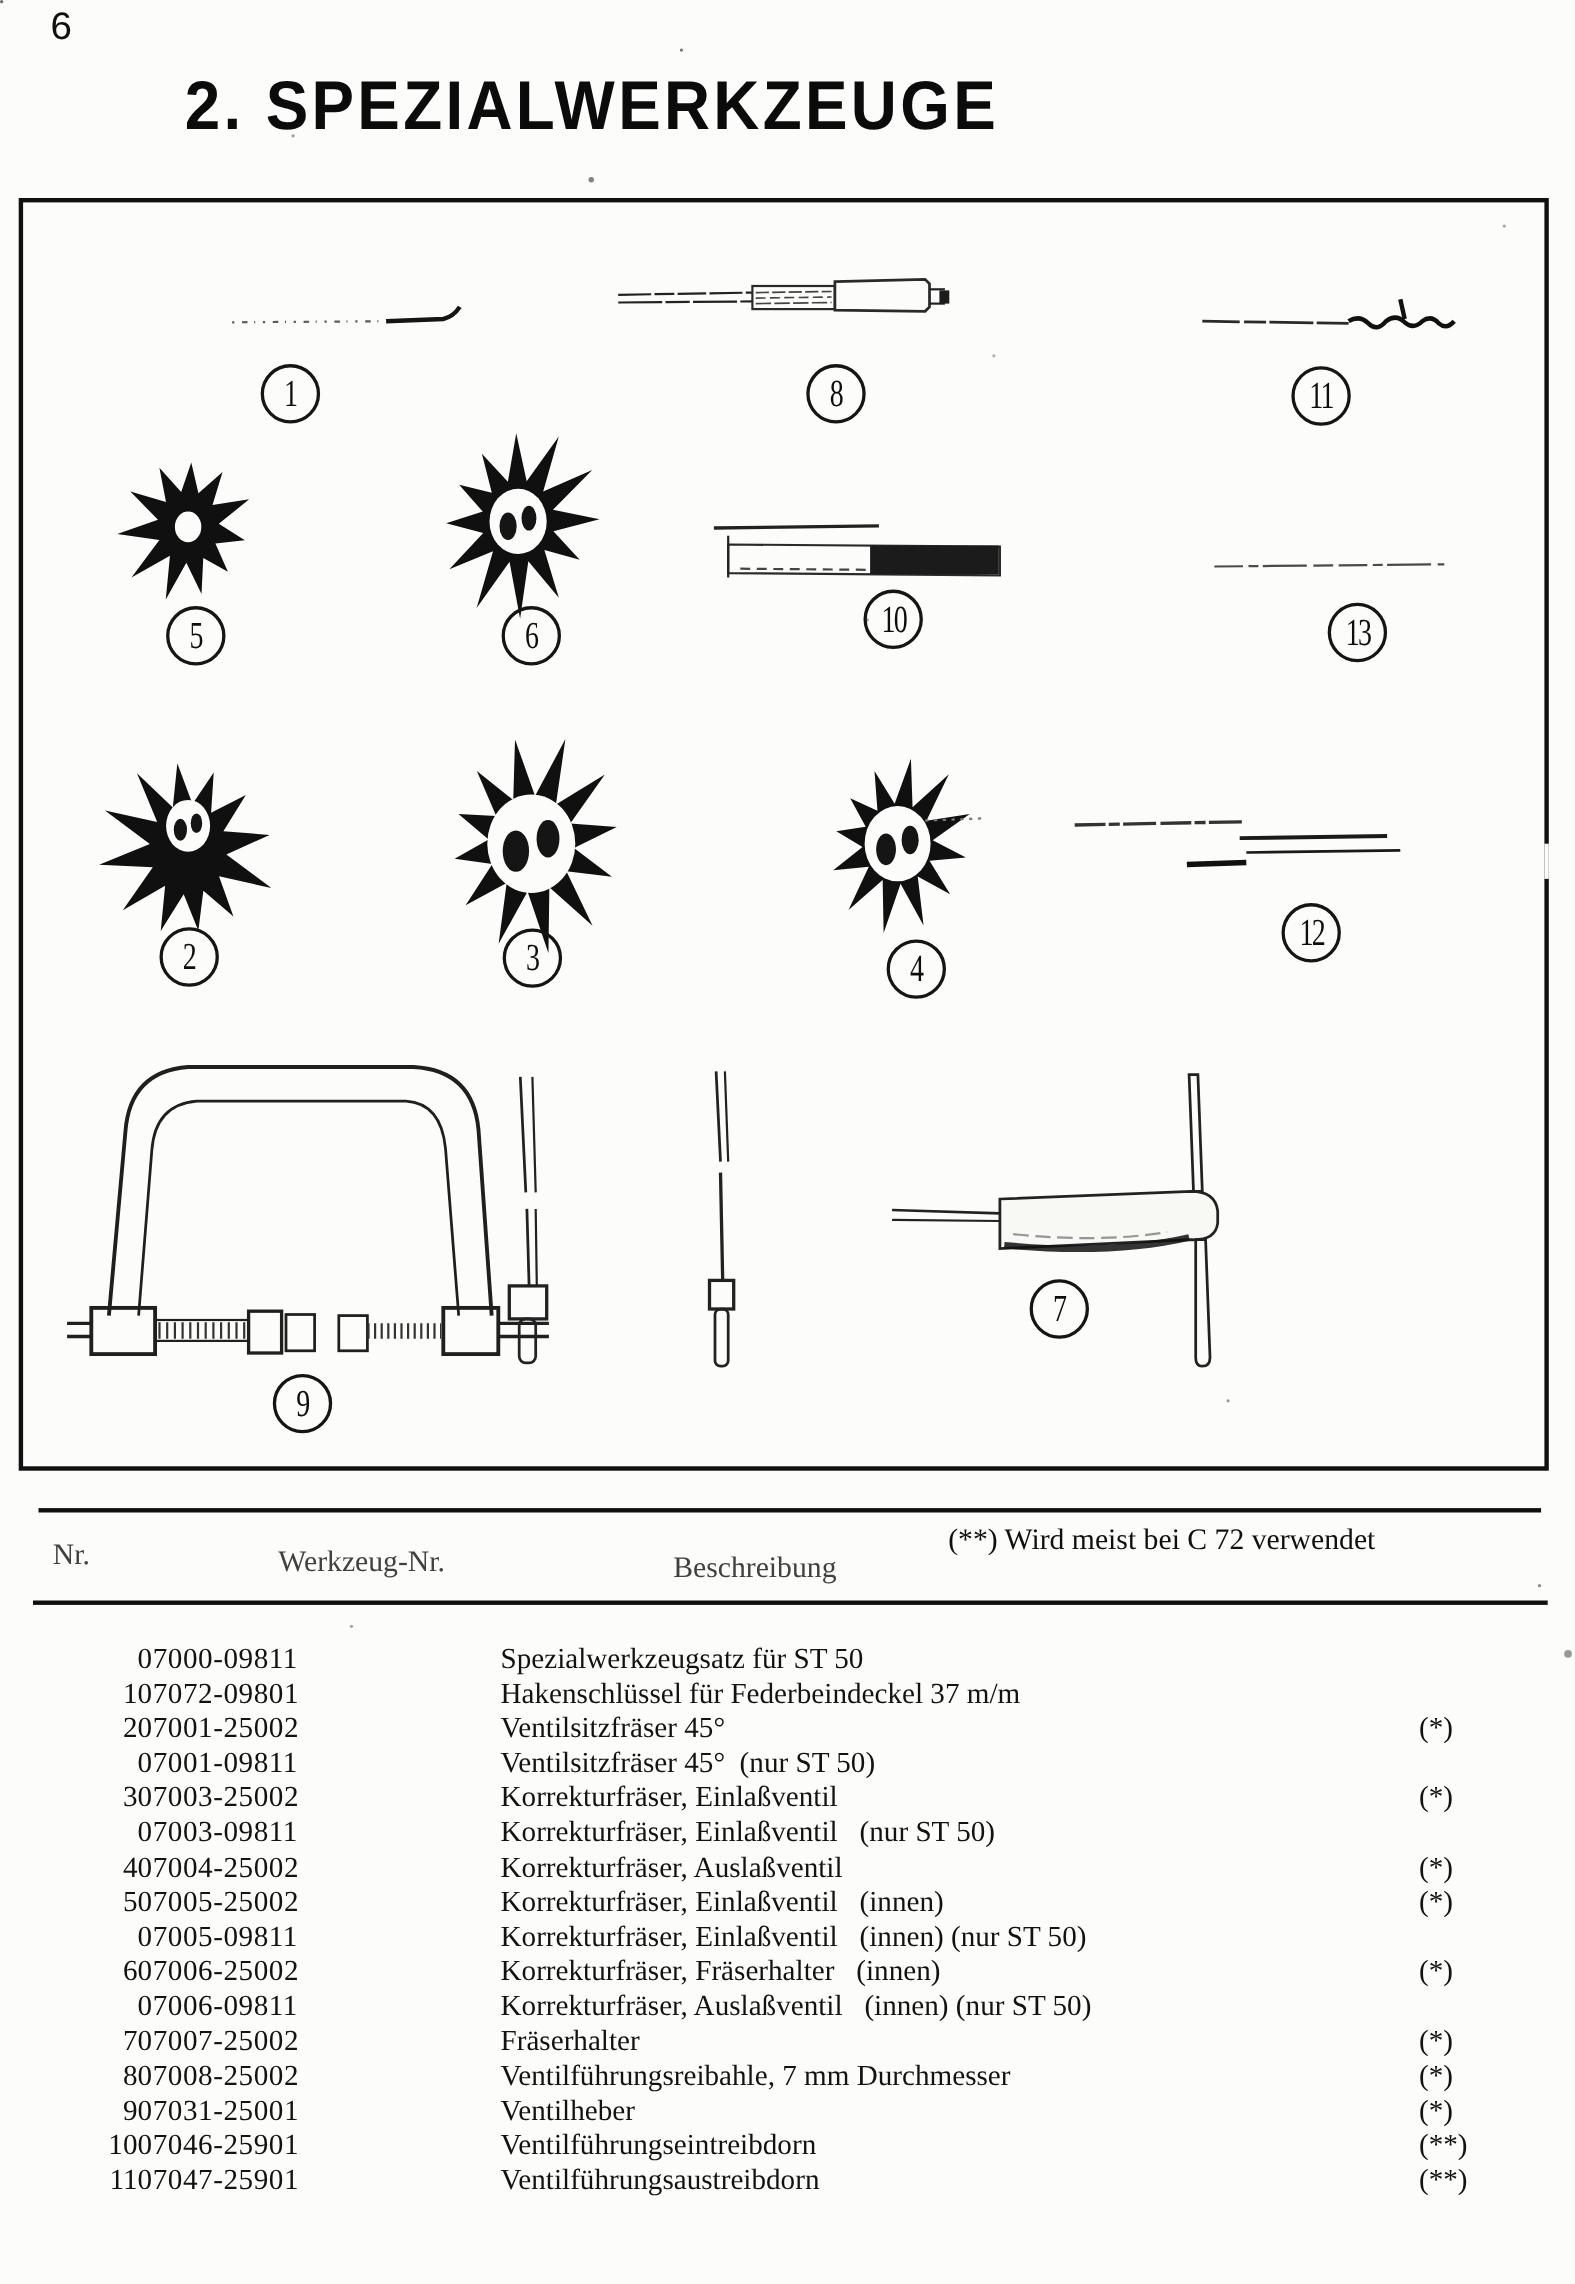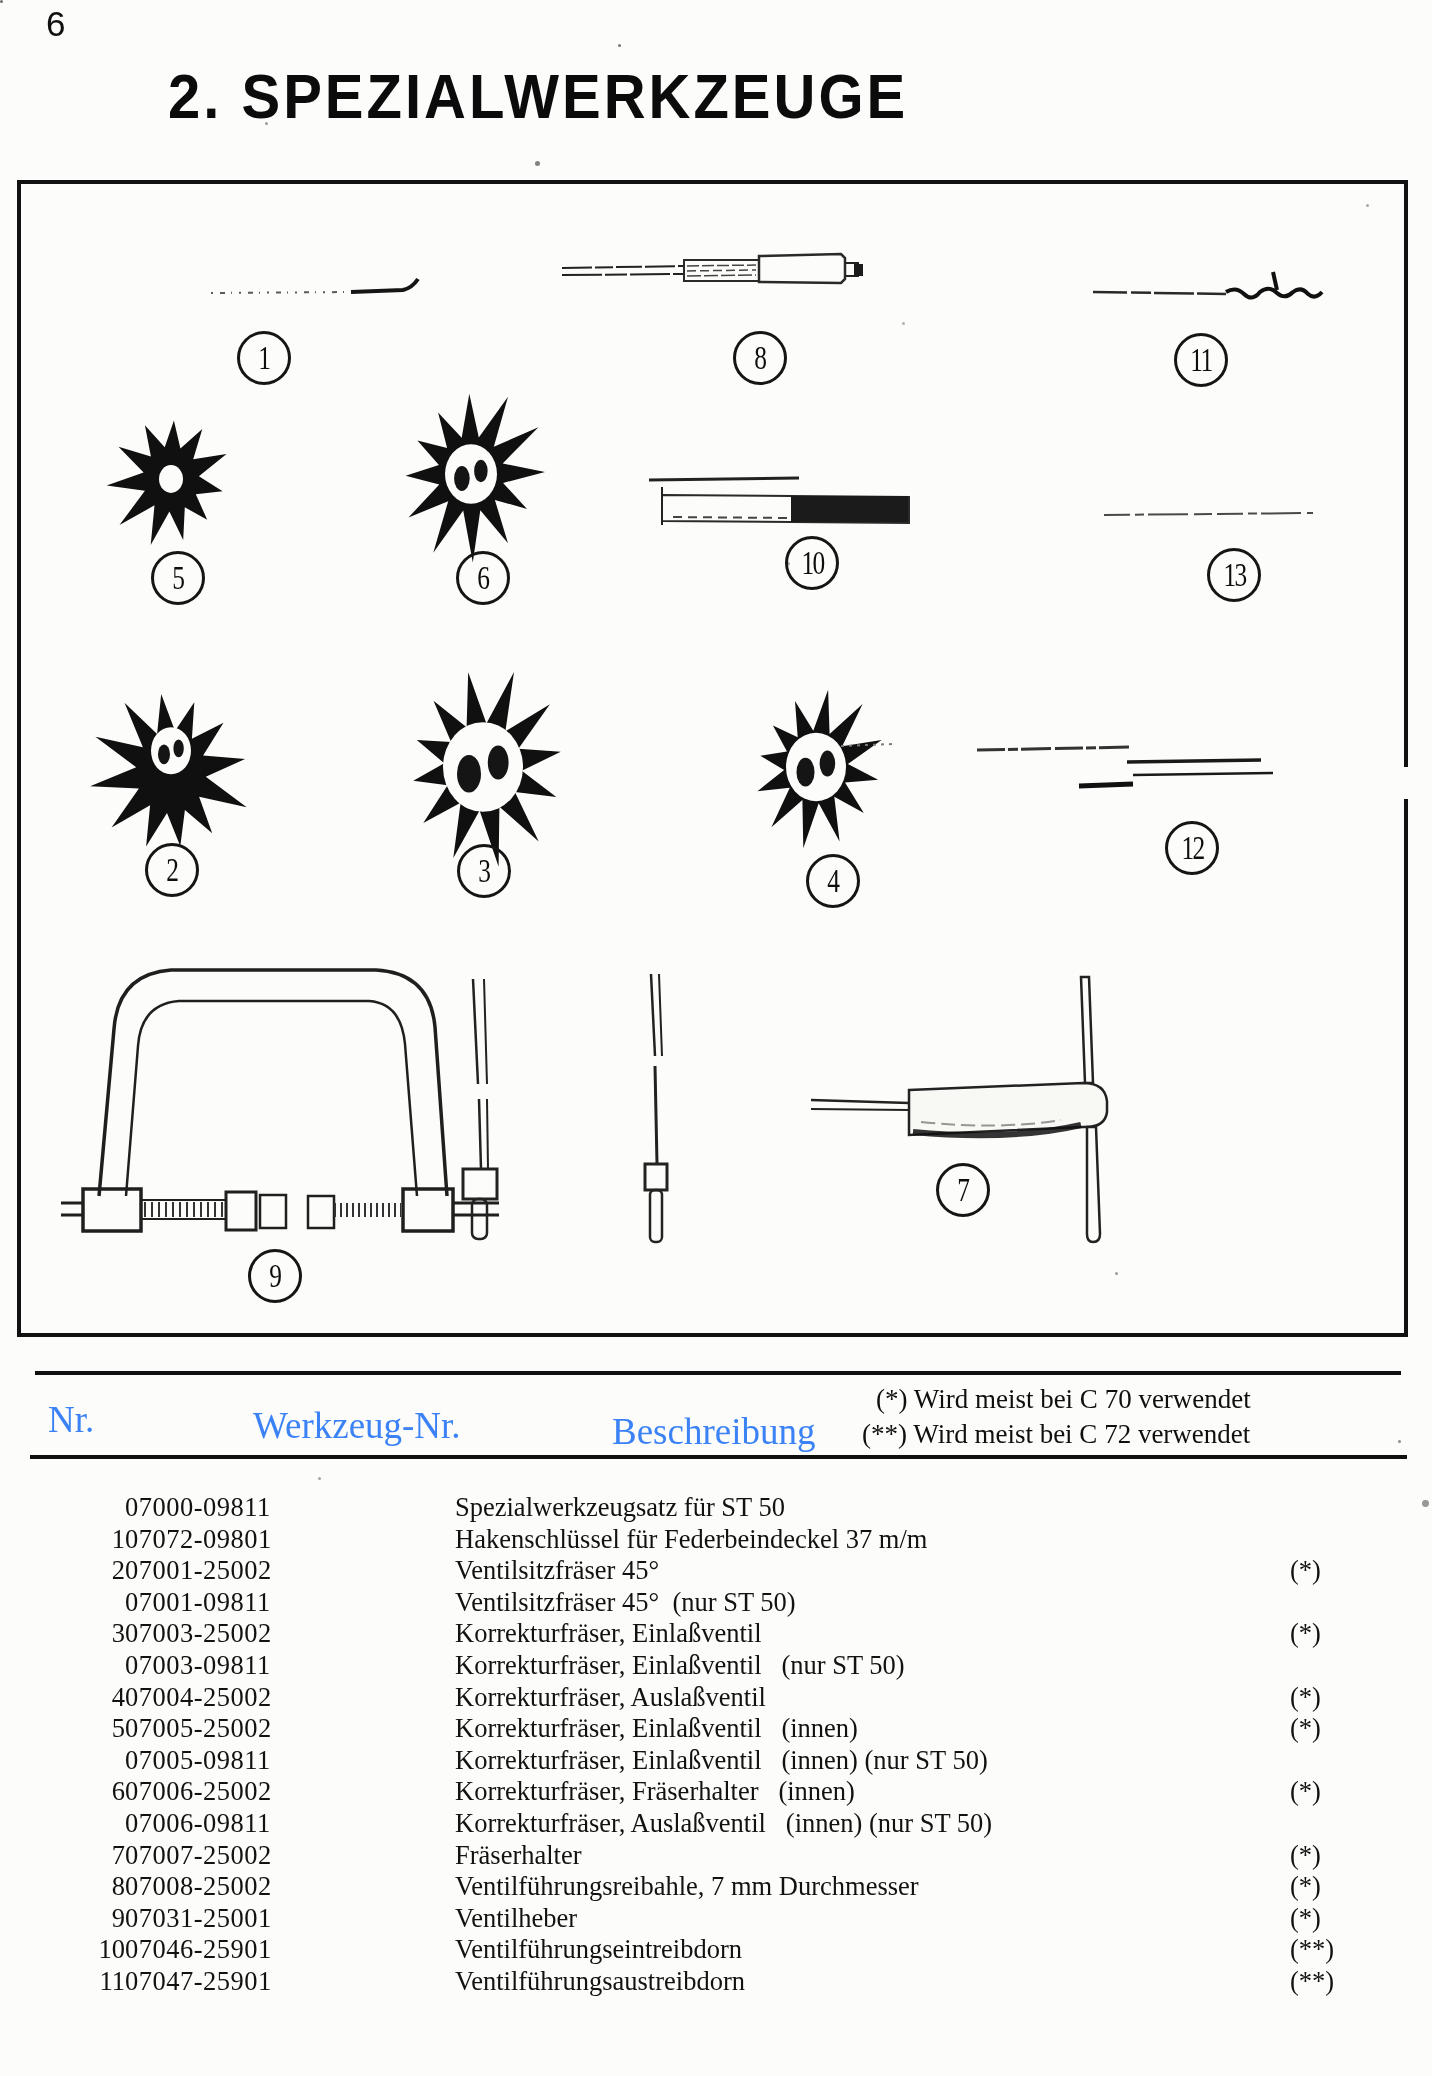--- a/index.html
+++ b/index.html
@@ -35,21 +35,21 @@
     display:flex;align-items:center;justify-content:center;
     background:rgba(252,252,250,.0);
   }
   .callout span{
     font-family:"Liberation Serif", serif;font-size:31px;color:#0e0e0e;
     transform:scale(.82,1.12);letter-spacing:-2px;
   }
   .rule{position:absolute;background:#101010;}
   .rule-top{left:35px;top:1371px;width:1366px;height:4px;}
   .rule-mid{left:30px;top:1455px;width:1377px;height:4px;}
-  .th-item{position:absolute;font-size:37px;color:#3b82f6;white-space:nowrap;}
+  .th-item{position:absolute;font-size:27px;color:#404040;white-space:nowrap;}
   #th-nr{left:48px;top:1398px;}
   #th-tool{left:225px;top:1404px;margin-left:28px;}
   #th-desc{left:612px;top:1410px;}
   .legend{position:absolute;left:862px;top:1382px;width:500px;font-size:27px;line-height:35px;color:#0f0f0f;}
   .legend .l1{padding-left:14px;}
   table.tools{
     position:absolute;left:0;top:1492px;width:1432px;
     border-collapse:collapse;table-layout:fixed;
   }
   table.tools td{
@@ -243,21 +243,20 @@
     <div class="callout" style="left:915px;top:979px;">
         <span>7</span>
       </div>
   </div>
 
   <div class="rule rule-top"></div>
   <div class="th-item" id="th-nr">Nr.</div>
   <div class="th-item" id="th-tool">Werkzeug-Nr.</div>
   <div class="th-item" id="th-desc">Beschreibung</div>
   <div class="legend">
-    <div class="l1">(*) Wird meist bei C 70 verwendet</div>
     <div class="l2">(**) Wird meist bei C 72 verwendet</div>
   </div>
   <div class="rule rule-mid"></div>
 
   <table class="tools">
     <colgroup>
       <col style="width:125px">
         <col style="width:330px">
         <col style="width:835px">
         <col style="width:142px">

